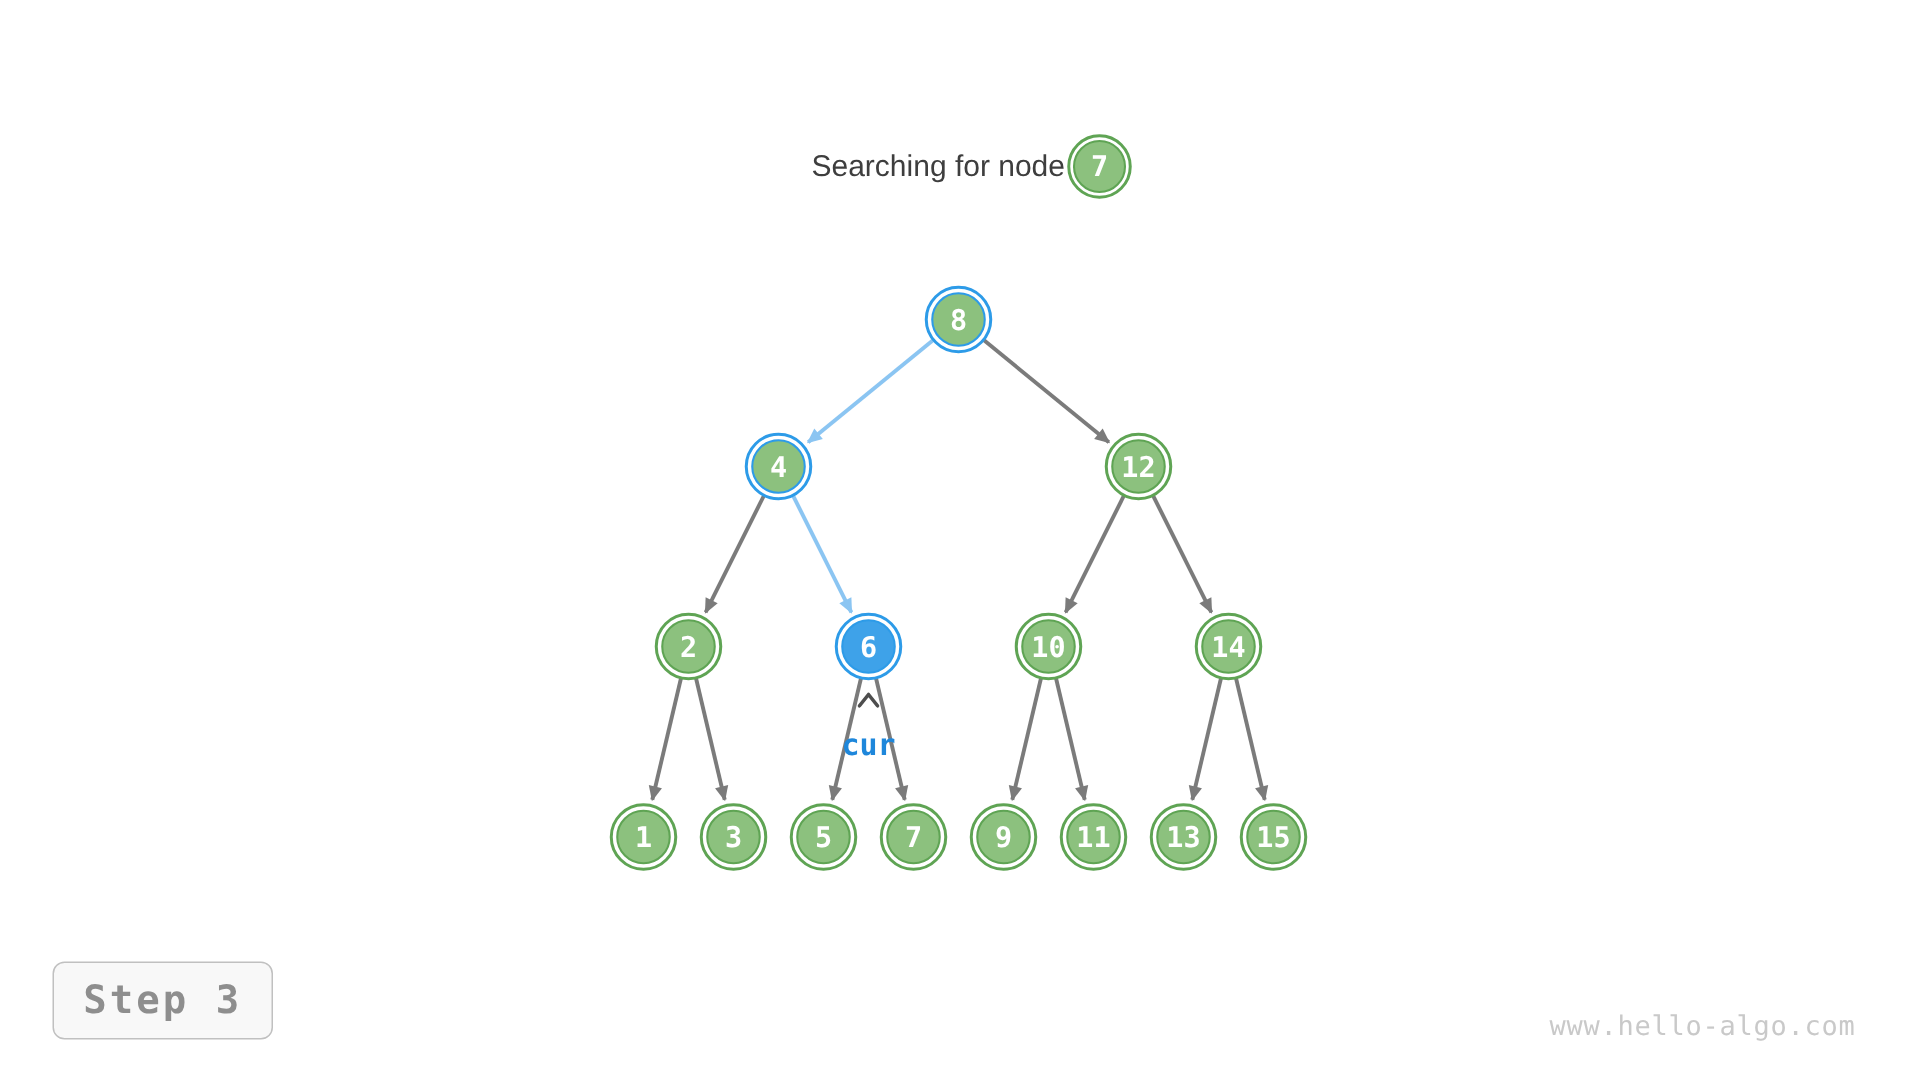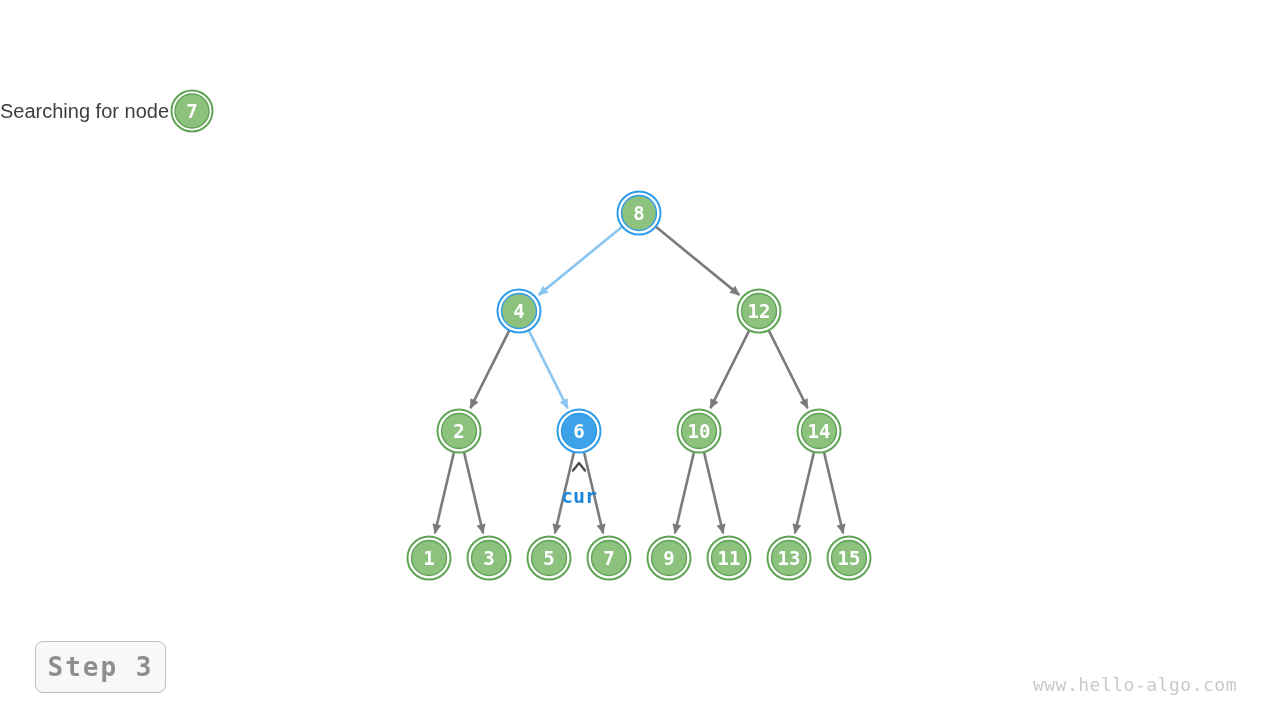--- a/index.html
+++ b/index.html
@@ -7,23 +7,24 @@
     width: 1280px; height: 720px;
     background: #ffffff;
     position: relative;
     overflow: hidden;
     font-family: "Liberation Sans", sans-serif;
   }
 
   
   .title-row {
     position: absolute;
-    top: 89px; left: 0; right: 0;
+    top: 89px; left: 16px; right: 0;
     height: 44px;
     display: flex;
+    justify-content: center;
     align-items: center;
     gap: 1px;
     font-size: 20px;
     color: var(--title-text, #3e3e3e);
   }
   .title-node { flex: 0 0 auto; }
 
   
   .n-outer { fill: #ffffff; stroke-width: 2; }
   .n-inner { stroke-width: 1.4; }
@@ -65,21 +66,21 @@
     font-family: "DejaVu Sans Mono", monospace;
     font-weight: bold;
     font-size: 20px;
     text-anchor: middle;
   }
 
   
   .step-box {
     position: absolute;
     left: 35px; top: 641px;
-    width: 131px; height: 52px;
+    width: 147px; height: 52px;
     box-sizing: border-box;
     border: 1.5px solid var(--step-border, #c0c0c0);
     border-radius: 8px;
     background: var(--step-bg, #f8f8f8);
     display: flex;
     align-items: center;
     justify-content: center;
     font-family: "DejaVu Sans Mono", monospace;
     font-weight: bold;
     font-size: 26px;

